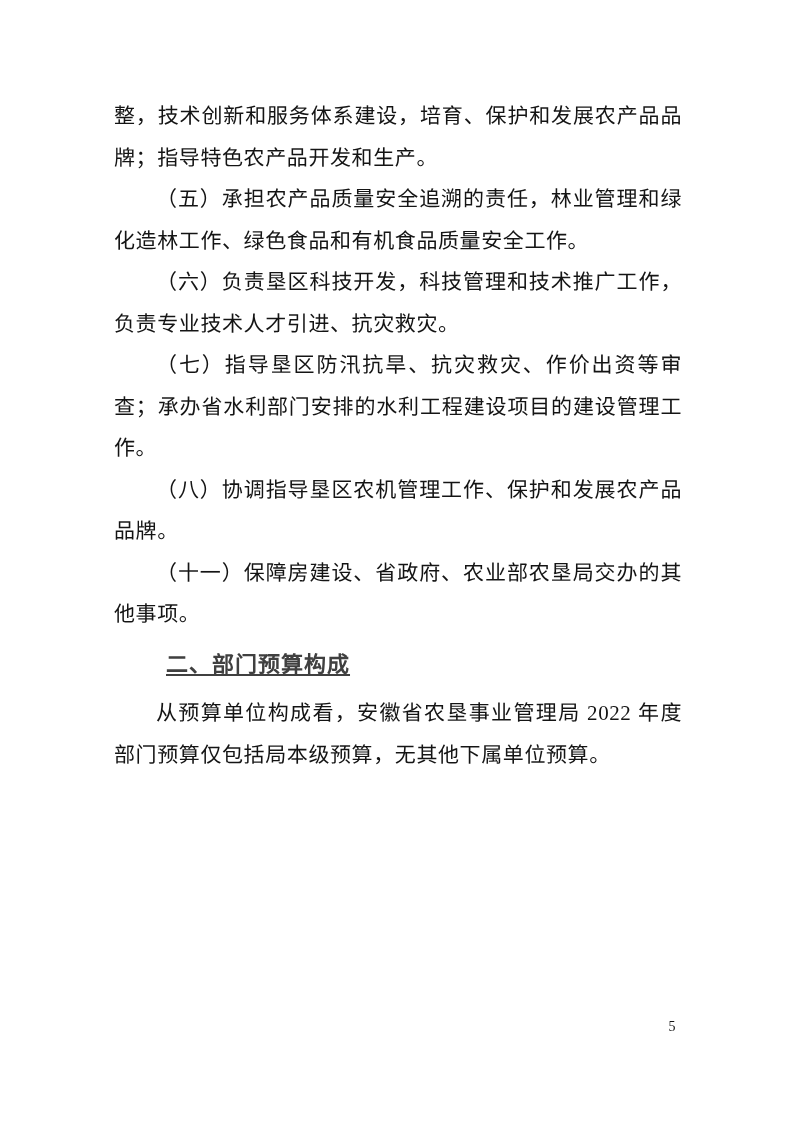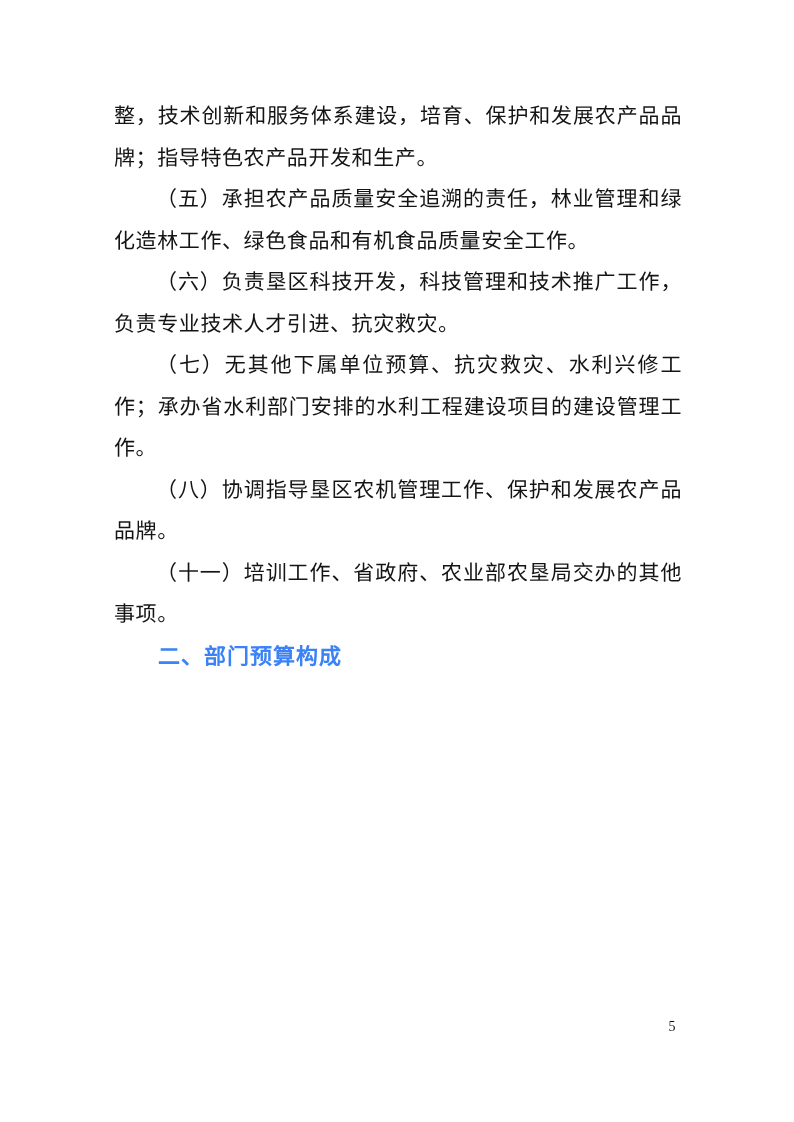--- a/index.html
+++ b/index.html
@@ -33,48 +33,50 @@
     text-align: justify;
     word-break: break-all;
   }
   .content p.indent {
     text-indent: 2em;
   }
   .content p.no-indent {
     text-indent: 0;
   }
   .content h2.section-heading {
-    margin: 0;
+    margin: 8px;
     padding: 0;
     font-size: 22px;
     line-height: 41.5px;
     font-weight: bold;
     letter-spacing: 1px;
     text-indent: 2em;
-    color: #3b82f6;
+    color: #404040;
     font-family: "Liberation Sans", "DejaVu Sans", sans-serif;
+    text-decoration: underline;
   }
   .page-number {
     position: absolute;
     left: 660px;
     top: 1019px;
     width: 24px;
     text-align: center;
     font-size: 14px;
     color: #141414;
     font-family: "Liberation Serif", "DejaVu Serif", serif;
   }
 </style>
 </head>
 <body>
 
 <div class="page">
   <div class="content">
     <p class="no-indent">整，技术创新和服务体系建设，培育、保护和发展农产品品牌；指导特色农产品开发和生产。</p>
     <p class="indent">（五）承担农产品质量安全追溯的责任，林业管理和绿化造林工作、绿色食品和有机食品质量安全工作。</p>
     <p class="indent">（六）负责垦区科技开发，科技管理和技术推广工作，负责专业技术人才引进、抗灾救灾。</p>
-    <p class="indent">（七）无其他下属单位预算、抗灾救灾、水利兴修工作；承办省水利部门安排的水利工程建设项目的建设管理工作。</p>
+    <p class="indent">（七）指导垦区防汛抗旱、抗灾救灾、作价出资等审查；承办省水利部门安排的水利工程建设项目的建设管理工作。</p>
     <p class="indent">（八）协调指导垦区农机管理工作、保护和发展农产品品牌。</p>
-    <p class="indent">（十一）培训工作、省政府、农业部农垦局交办的其他事项。</p>
+    <p class="indent">（十一）保障房建设、省政府、农业部农垦局交办的其他事项。</p>
     <h2 class="section-heading">二、部门预算构成</h2>
+    <p class="indent">从预算单位构成看，安徽省农垦事业管理局 2022 年度部门预算仅包括局本级预算，无其他下属单位预算。</p>
   </div>
   <div class="page-number">5</div>
 </div>
 
 </body></html>

